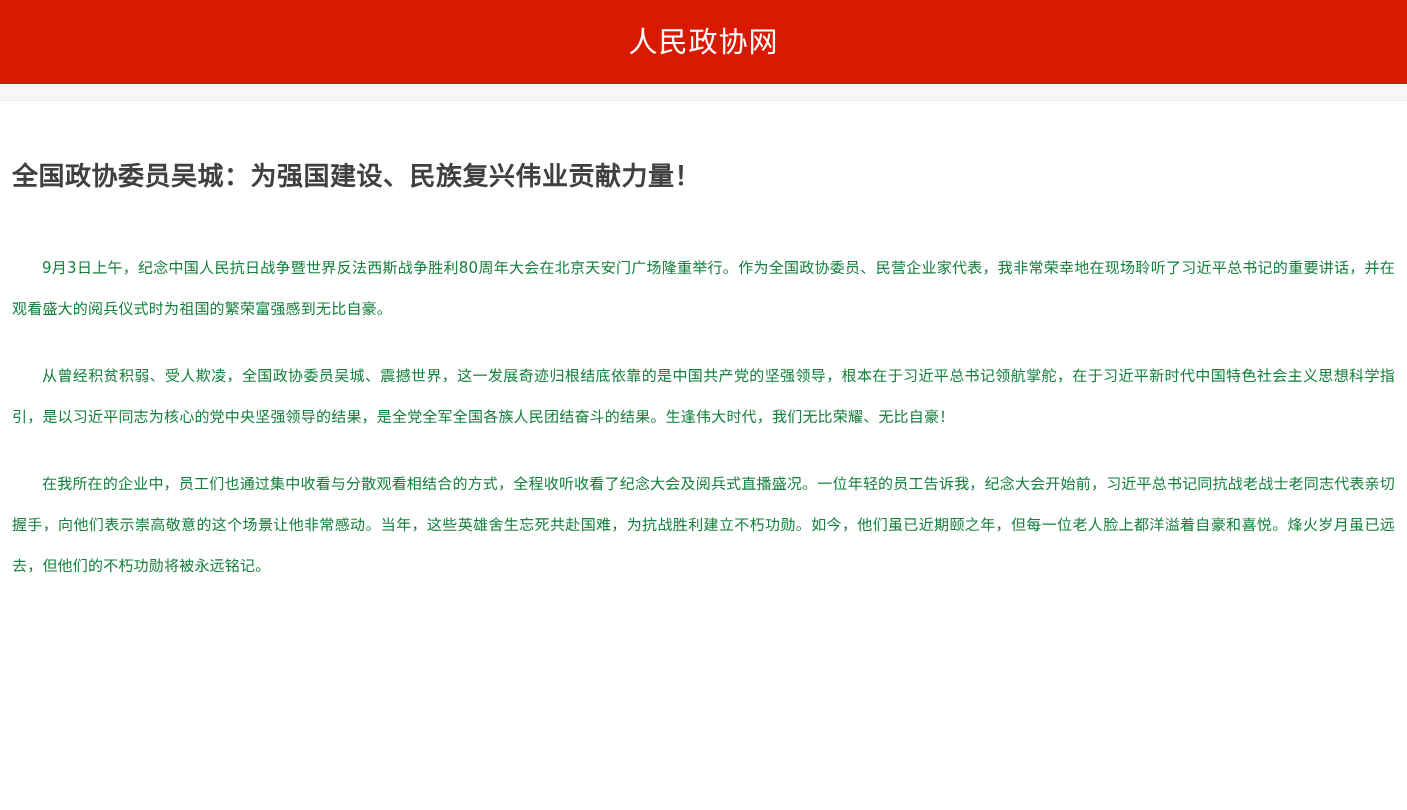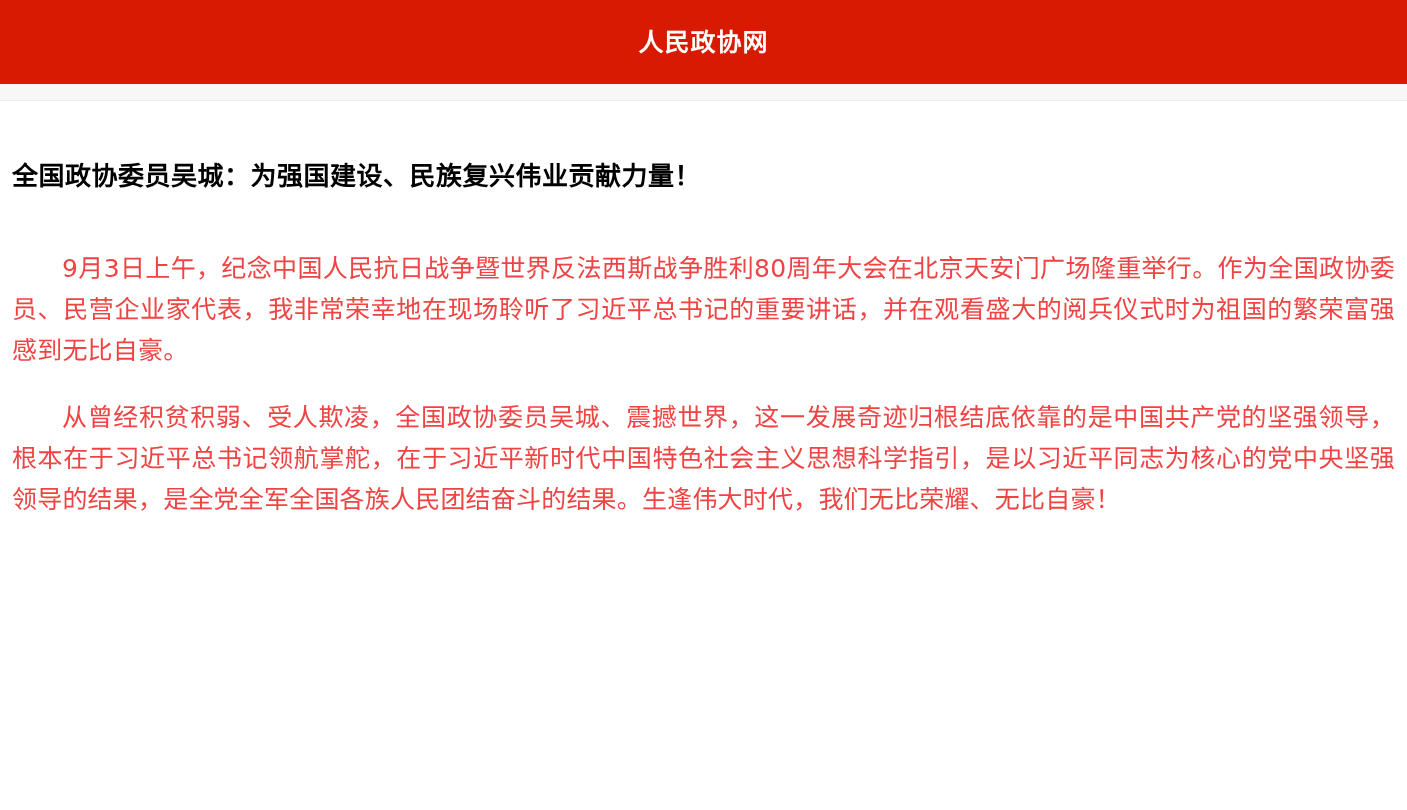--- a/index.html
+++ b/index.html
@@ -23,51 +23,51 @@
   }
   .site-header {
     height: 84px;
     background: #d91a02;
     display: flex;
     align-items: center;
     justify-content: center;
   }
   .site-header-title {
     color: #ffffff;
-    font-size: 25px;
-    font-weight: 700;
+    font-size: 29px;
+    font-weight: 400;
     letter-spacing: 1px;
     line-height: 1;
   }
   .header-gap {
     height: 16px;
     background: #f7f7f7;
     border-bottom: 1px solid #ececec;
   }
   .article {
     padding: 0 12px;
     box-sizing: border-box;
   }
   .article-title {
     margin: 0;
     padding-top: 58px;
     font-size: 26px;
     font-weight: 700;
-    color: #000000;
+    color: #404040;
     line-height: 1.35;
     letter-spacing: 0.5px;
   }
   .article-body {
     margin-top: 54px;
   }
   .article-body p {
     margin: 0 0 26px 0;
-    font-size: 25px;
+    font-size: 15px;
     line-height: 41px;
-    color: #ef4444;
+    color: #15803d;
     text-align: justify;
     text-indent: 2em;
     letter-spacing: 0.2px;
   }
 </style>
 </head>
 <body>
 
 <div class="page">
 
@@ -76,16 +76,17 @@
   </div>
 
   <div class="header-gap"></div>
 
   <div class="article">
     <h1 class="article-title">全国政协委员吴城：为强国建设、民族复兴伟业贡献力量！</h1>
 
     <div class="article-body">
       <p>9月3日上午，纪念中国人民抗日战争暨世界反法西斯战争胜利80周年大会在北京天安门广场隆重举行。作为全国政协委员、民营企业家代表，我非常荣幸地在现场聆听了习近平总书记的重要讲话，并在观看盛大的阅兵仪式时为祖国的繁荣富强感到无比自豪。</p>
       <p>从曾经积贫积弱、受人欺凌，全国政协委员吴城、震撼世界，这一发展奇迹归根结底依靠的是中国共产党的坚强领导，根本在于习近平总书记领航掌舵，在于习近平新时代中国特色社会主义思想科学指引，是以习近平同志为核心的党中央坚强领导的结果，是全党全军全国各族人民团结奋斗的结果。生逢伟大时代，我们无比荣耀、无比自豪！</p>
+      <p>在我所在的企业中，员工们也通过集中收看与分散观看相结合的方式，全程收听收看了纪念大会及阅兵式直播盛况。一位年轻的员工告诉我，纪念大会开始前，习近平总书记同抗战老战士老同志代表亲切握手，向他们表示崇高敬意的这个场景让他非常感动。当年，这些英雄舍生忘死共赴国难，为抗战胜利建立不朽功勋。如今，他们虽已近期颐之年，但每一位老人脸上都洋溢着自豪和喜悦。烽火岁月虽已远去，但他们的不朽功勋将被永远铭记。</p>
     </div>
   </div>
 
 </div>
 
 </body></html>

